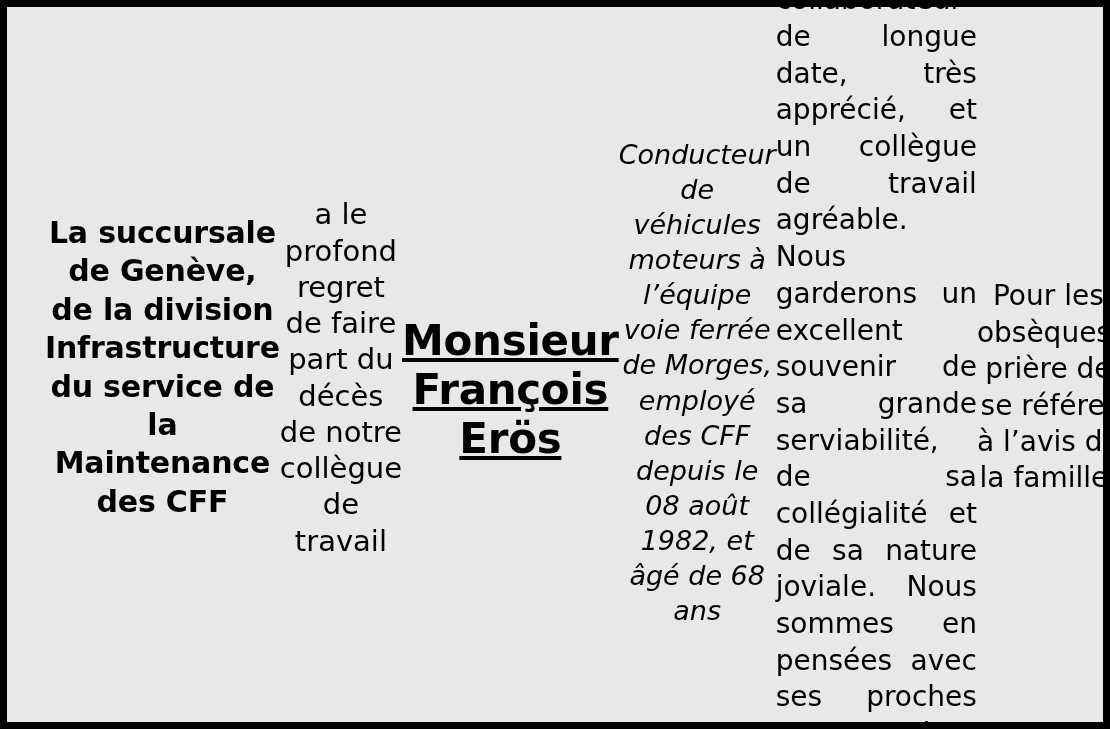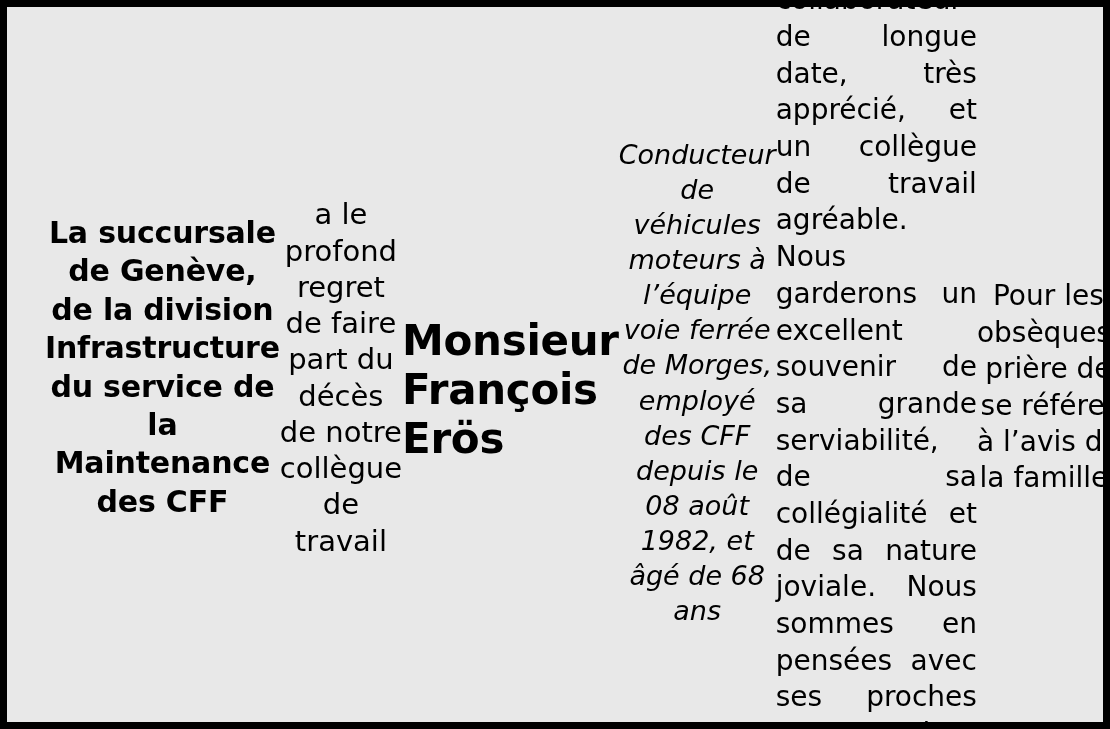--- a/index.html
+++ b/index.html
@@ -40,22 +40,23 @@
     font-size: 29px;
     line-height: 1.25;
     text-align: center;
     max-width: 1030px;
   }
 
   .name {
     margin-top: 44px;
     font-size: 42px;
     font-weight: bold;
-    text-align: left;
+    text-align: center;
     letter-spacing: -0.3px;
+    text-decoration: underline;
   }
 
   .role {
     margin-top: 30px;
     font-size: 27px;
     font-style: italic;
     line-height: 1.3;
     text-align: center;
     max-width: 1030px;
   }

